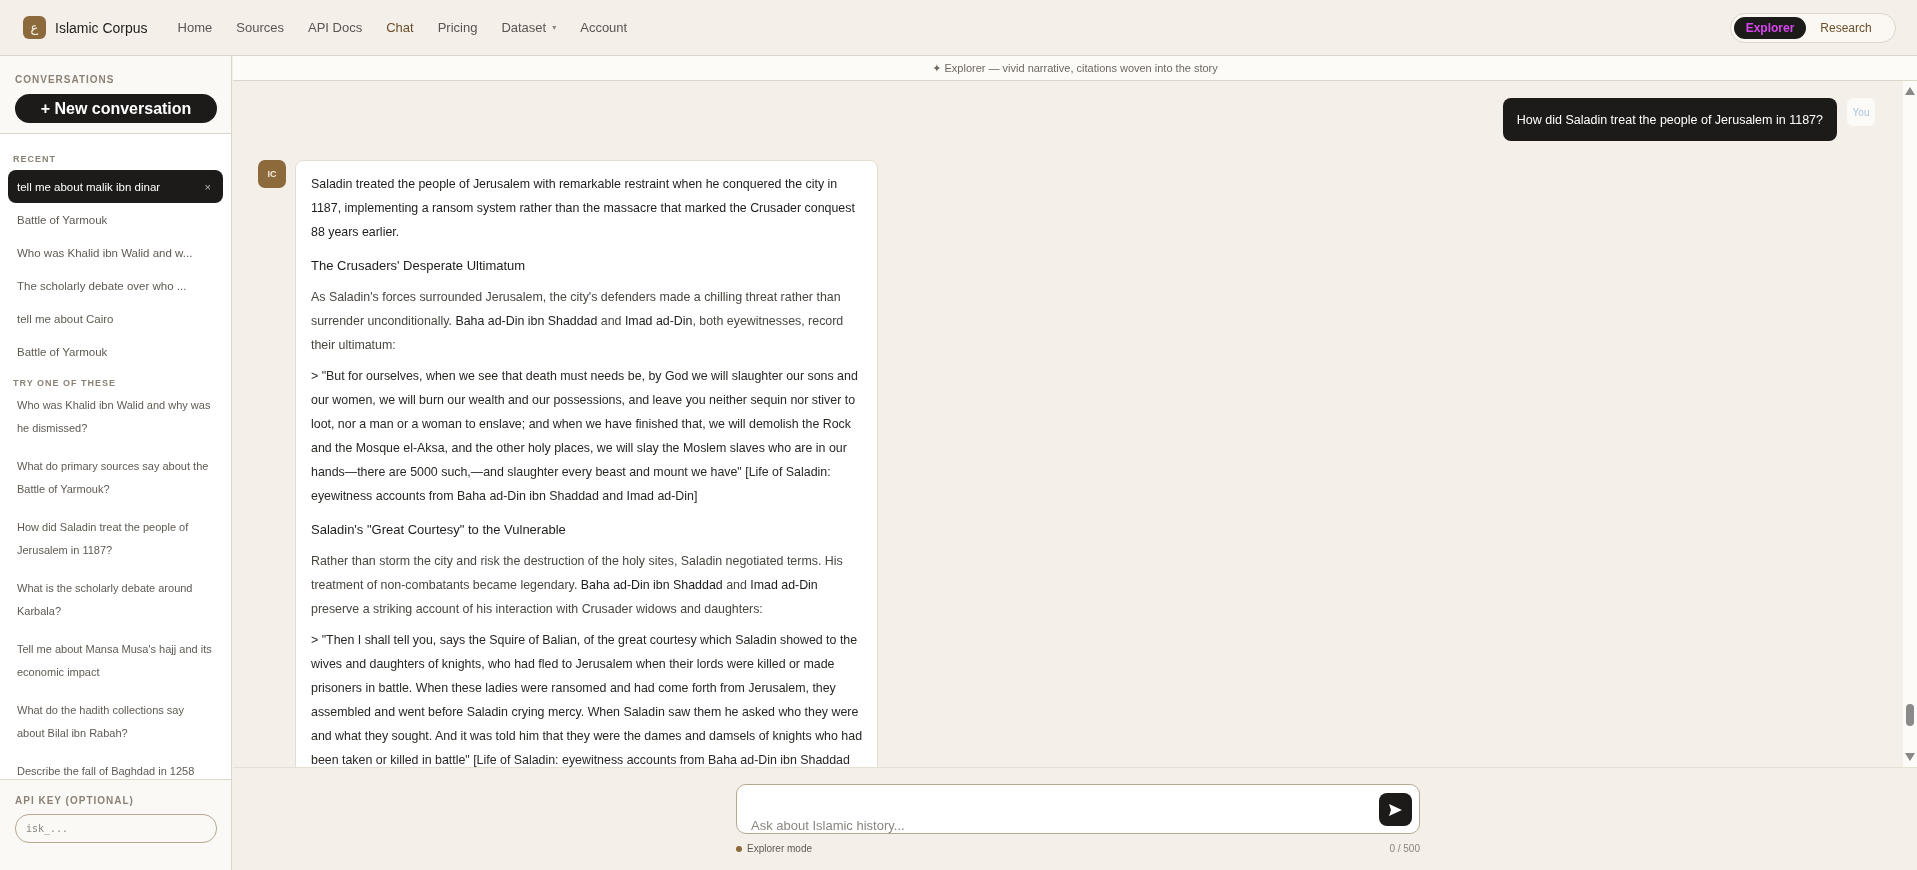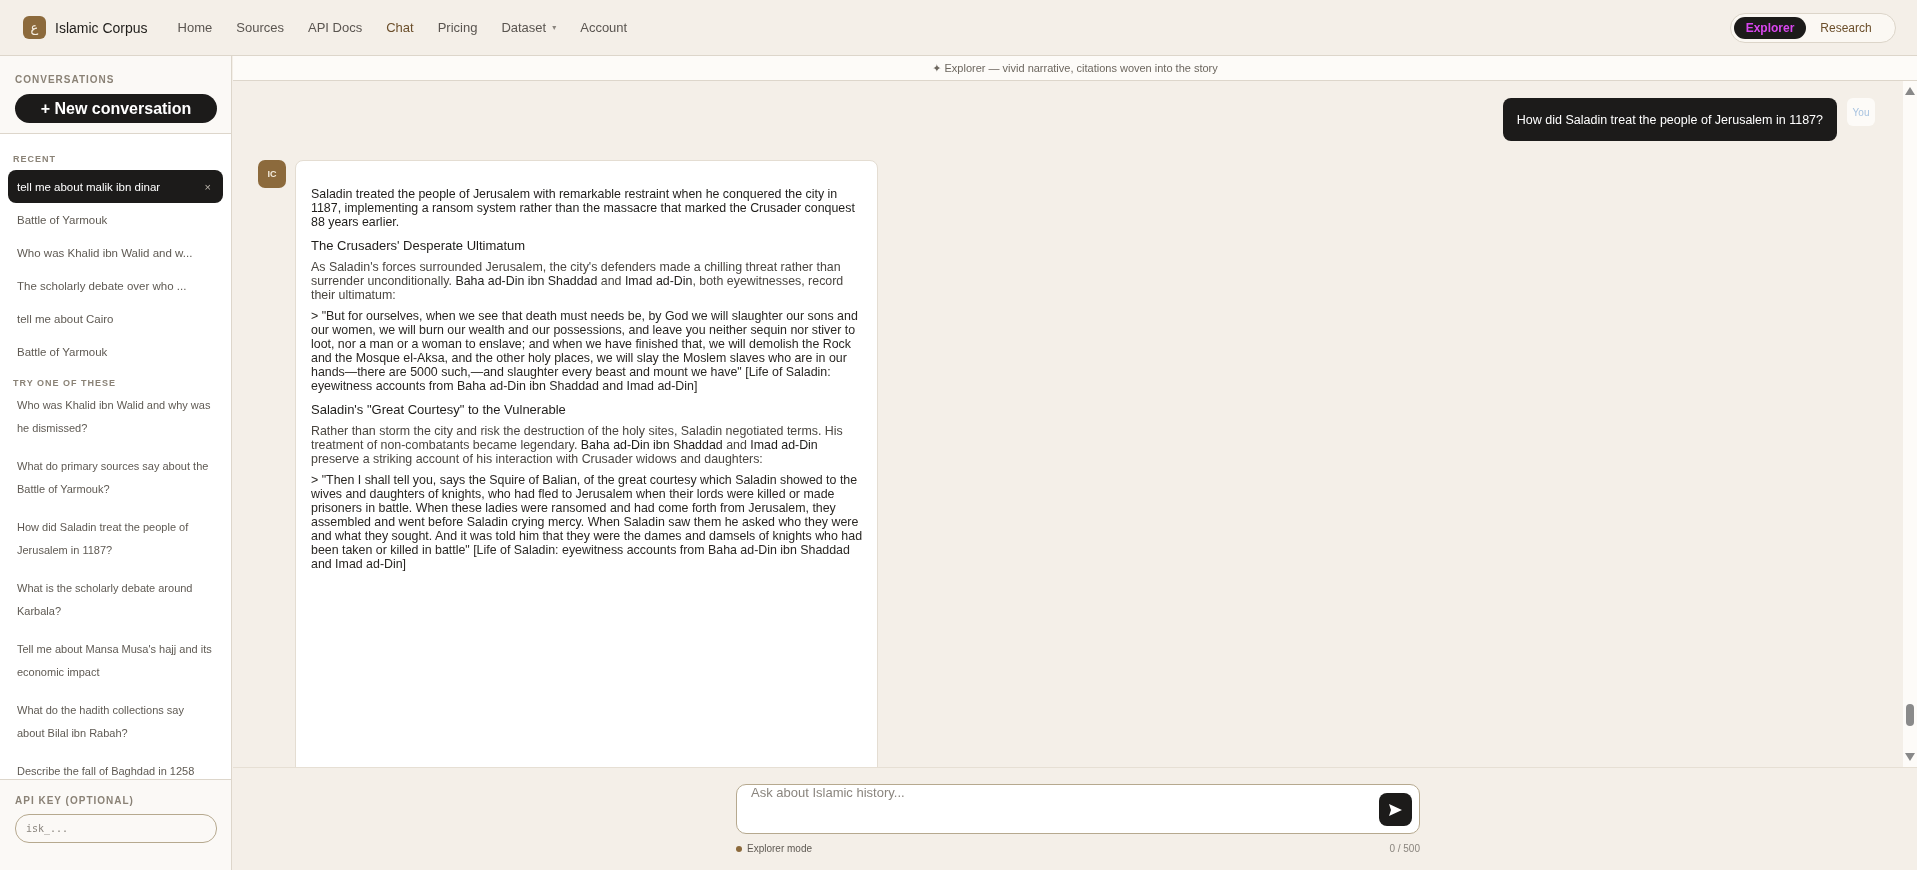--- a/index.html
+++ b/index.html
@@ -93,37 +93,37 @@
   .you-badge {
     margin-left: 10px; width: 28px; height: 28px; border-radius: 6px; background: #fdfbf8; color: #a8c3e0;
     font-size: 10px; display: flex; align-items: center; justify-content: center; margin-top: 0;
   }
   .assistant-avatar {
     position: absolute; left: 25px; top: 79px; width: 28px; height: 28px; border-radius: 7px; background: #8c6a3c;
     color: #f3ebdc; font-size: 9px; font-weight: bold; display: flex; align-items: center; justify-content: center;
   }
   .assistant-bubble {
     position: absolute; left: 62px; top: 79px; width: 583px; height: 640px;
-    background: #fff; border: 1px solid #e4ddd2; border-radius: 8px; padding: 26px 14px 0 15px;
-    font-size: 12.4px; line-height: 14px; color: #4a4640;
+    background: #fff; border: 1px solid #e4ddd2; border-radius: 8px; padding: 11px 14px 0 15px;
+    font-size: 12.4px; line-height: 24px; color: #4a4640;
   }
   .assistant-bubble p { margin-bottom: 7px; }
   .assistant-bubble .lead { color: #1f1d1a; }
   .assistant-bubble h3 { font-size: 13px; font-weight: normal; color: #1f1d1a; margin: 10px 0 7px 0; }
   .assistant-bubble .quote { color: #2a2723; margin-bottom: 7px; }
   .assistant-bubble b { font-weight: normal; color: #1f1d1a; }
 
   
   .composer-area {
     position: absolute; left: 233px; top: 767px; width: 1684px; height: 103px; background: #f4efe8;
     border-top: 1px solid #e6dfd4;
   }
   .composer {
     position: absolute; left: 503px; top: 16px; width: 684px; height: 50px; background: #fff;
-    border: 1px solid #b6a98f; border-radius: 10px; display: flex; align-items: flex-start;
+    border: 1px solid #b6a98f; border-radius: 10px; display: flex; align-items: flex-end;
   }
   .composer-input {
     border: none; outline: none; background: transparent; font-family: "Liberation Sans", sans-serif;
     font-size: 13px; color: #1f1d1a; margin-left: 14px; width: 600px;
   }
   .composer-input::placeholder { color: #8a857e; }
   .send-btn {
     position: absolute; right: 7px; top: 8px; width: 33px; height: 33px; border-radius: 8px; background: #1c1b1a;
     display: flex; align-items: center; justify-content: center;
   }

